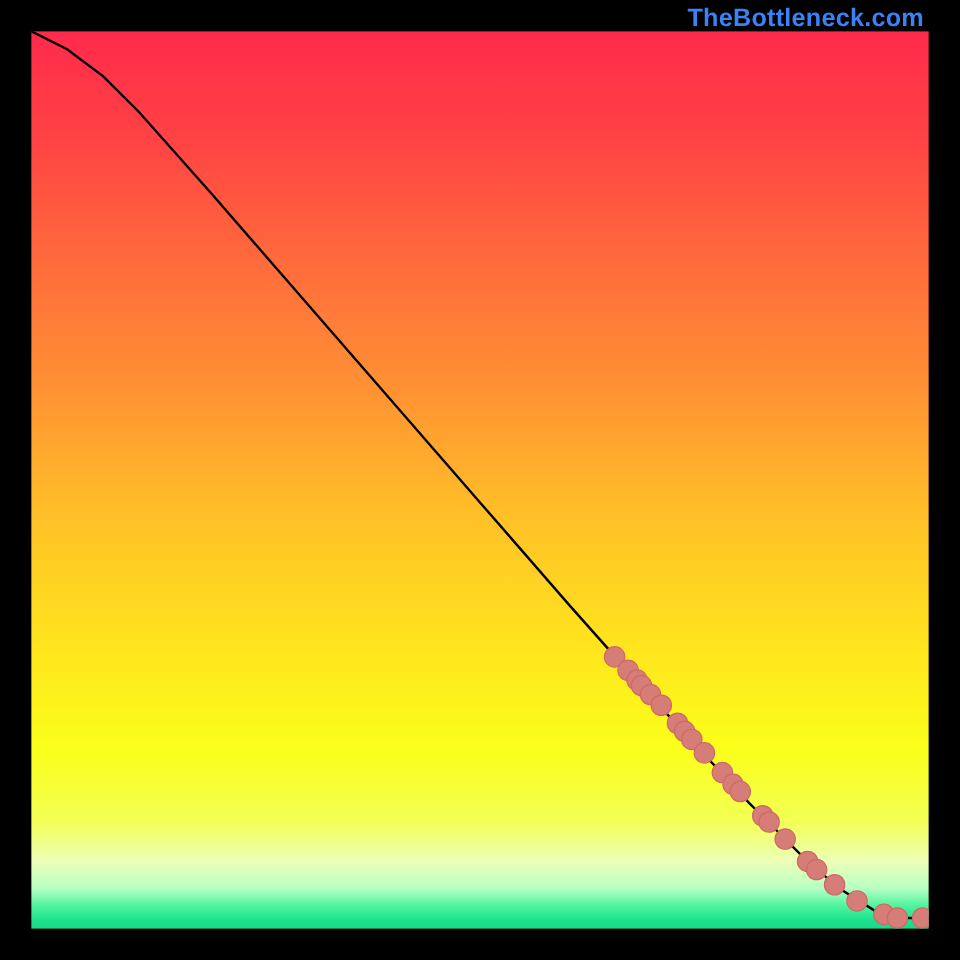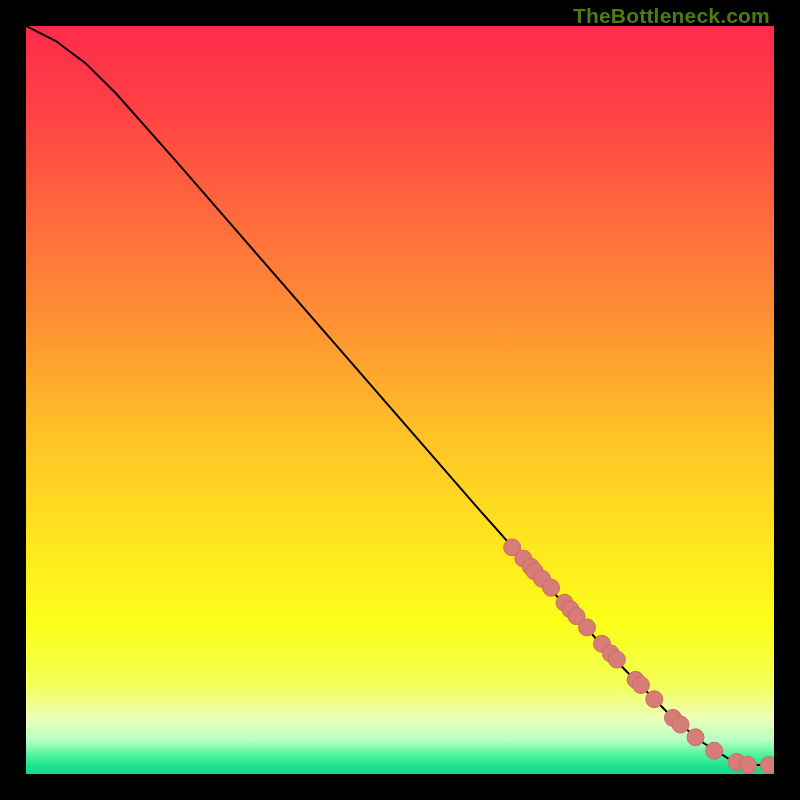--- a/index.html
+++ b/index.html
@@ -26,21 +26,21 @@
     width: 748px;
     height: 748px;
     overflow: hidden;
   }
   .watermark {
     position: absolute;
     top: 4px;
     right: 30px;
     font-size: 21px;
     font-weight: 600;
-    color: #4d7c0f;
+    color: #3b82f6;
     letter-spacing: 0.2px;
     font-family: Arial, Helvetica, sans-serif;
   }
   svg.curve {
     position: absolute;
     left: 0; top: 0;
     width: 748px;
     height: 748px;
     overflow: visible;
   }

